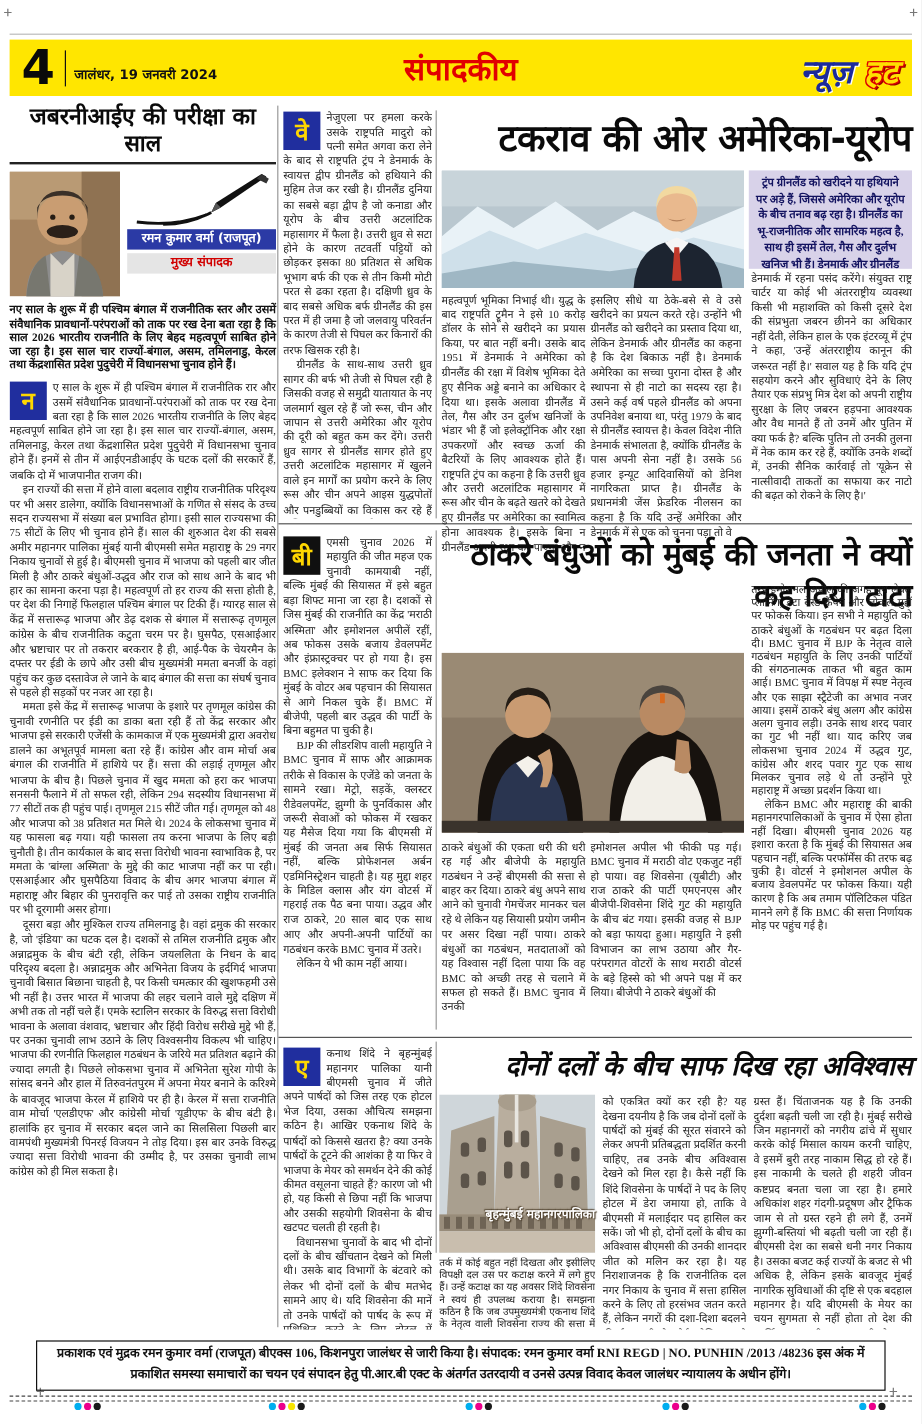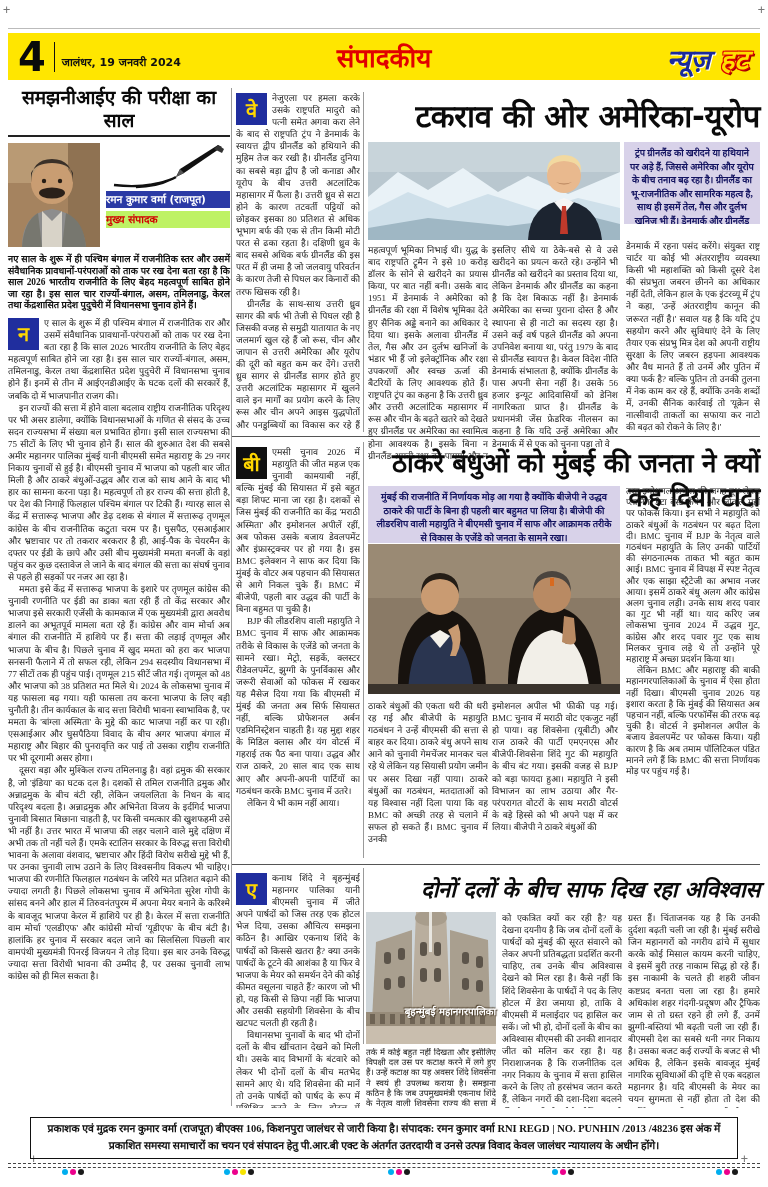--- a/index.html
+++ b/index.html
@@ -24,23 +24,23 @@
       display:flex;align-items:center;justify-content:center;font:bold 20px "DejaVu Sans",sans-serif;}
   .dc.k{background:#101010;}
   .vline{position:absolute;width:1px;background:#9a9a9a;}
   .hline{position:absolute;height:1px;background:#555;}
   
   #a1{left:8px;top:86px;width:222px;}
   #a1title{font:bold 19px/23px "DejaVu Sans",sans-serif;color:#0a0a0a;text-align:center;
            border-bottom:2px solid #222;padding-bottom:3px;}
   #authrow{display:flex;margin-top:6px;}
   #authright{margin-left:6px;flex:1;display:flex;flex-direction:column;}
-  .band{font:bold 10.5px/17px "DejaVu Sans",sans-serif;}
+  .band{text-align:center;font:bold 10.5px/17px "DejaVu Sans",sans-serif;}
   #band-name{background:#2b3aa5;color:#fff;}
-  #band-role{background:#bef264;color:#d10000;margin-top:3px;}
+  #band-role{background:#e5e5e5;color:#d10000;margin-top:3px;}
   #a1intro{font:bold 9.4px/11.6px "Liberation Serif",serif;text-align:justify;color:#111;margin-top:7px;}
   #a1body{margin-top:5px;height:843px;}
   
   .hl{background:#d8d2e9;color:#131360;font:bold 9.4px/13.6px "Liberation Serif",serif;
       text-align:center;padding:5px 6px;overflow:hidden;}
   
   .headline{font-family:"DejaVu Sans",sans-serif;font-weight:bold;color:#0a0a0a;text-align:right;letter-spacing:-0.3px;}
   
   #bldgcap{position:absolute;left:0;right:0;bottom:26px;text-align:right;color:#fff;
            font:bold 10px "DejaVu Sans",sans-serif;
@@ -77,21 +77,21 @@
   </div>
 
   <div class="vline" style="left:231px;top:88px;height:1018px;"></div>
   <div class="vline" style="left:363px;top:92px;height:340px;"></div>
   <div class="vline" style="left:363px;top:442px;height:416px;"></div>
   <div class="vline" style="left:363px;top:868px;height:176px;"></div>
   <div class="hline" style="left:232px;top:436px;width:528px;"></div>
   <div class="hline" style="left:232px;top:864px;width:528px;"></div>
 
   <div id="a1" class="abs">
-    <div id="a1title">समझनीआईए की परीक्षा का साल</div>
+    <div id="a1title">जबरनीआईए की परीक्षा का साल</div>
     <div id="authrow">
       <svg width="92" height="104" viewBox="0 0 92 104">
         <rect width="92" height="104" fill="#a5835f"></rect>
         <rect width="92" height="40" fill="#b99a74"></rect>
         <rect x="60" width="32" height="104" fill="#8f7252"></rect>
         <circle cx="44" cy="40" r="21" fill="#c99d72"></circle>
         <path d="M23,40 Q23,16 44,16 Q65,16 65,40 L65,30 Q60,20 44,20 Q28,20 23,30 Z" fill="#3a3028"></path>
         <ellipse cx="44" cy="50" rx="13" ry="5.5" fill="#2a2019"></ellipse>
         <circle cx="36" cy="38" r="2.2" fill="#261d15"></circle>
         <circle cx="52" cy="38" r="2.2" fill="#261d15"></circle>
@@ -138,31 +138,30 @@
     <path d="M194,64 L198,64 L200,92 L192,92 Z" fill="#c0392b"></path>
     <path d="M188,40 Q196,45 204,40 Q196,43 188,40 Z" fill="#b4805a"></path>
   </svg>
   <div class="abs hl" style="left:624px;top:142px;width:124px;height:72px;">ट्रंप ग्रीनलैंड को खरीदने या हथियाने पर अड़े हैं, जिससे अमेरिका और यूरोप के बीच तनाव बढ़ रहा है। ग्रीनलैंड का भू-राजनीतिक और सामरिक महत्व है, साथ ही इसमें तेल, गैस और दुर्लभ खनिज भी हैं। डेनमार्क और ग्रीनलैंड इसे बेचने से इनकार कर रहे हैं। ट्रंप अंतरराष्ट्रीय कानूनों की अनदेखी कर रहे हैं, जिससे नाटो और यूरोपीय संघ की प्रतिक्रिया कमजोर दिख रही है।</div>
   <div class="abs bt" style="left:368px;top:244px;width:120px;height:216px;">
     <p class="np">महत्वपूर्ण भूमिका निभाई थी। युद्ध के बाद राष्ट्रपति ट्रूमैन ने इसे 10 करोड़ डॉलर के सोने से खरीदने का प्रयास किया, पर बात नहीं बनी। उसके बाद 1951 में डेनमार्क ने अमेरिका को ग्रीनलैंड की रक्षा में विशेष भूमिका देते हुए सैनिक अड्डे बनाने का अधिकार दे दिया था। इसके अलावा ग्रीनलैंड में तेल, गैस और उन दुर्लभ खनिजों के भंडार भी हैं जो इलेक्ट्रॉनिक और रक्षा उपकरणों और स्वच्छ ऊर्जा की बैटरियों के लिए आवश्यक होते हैं। राष्ट्रपति ट्रंप का कहना है कि उत्तरी ध्रुव और उत्तरी अटलांटिक महासागर में रूस और चीन के बढ़ते खतरे को देखते हुए ग्रीनलैंड पर अमेरिका का स्वामित्व होना आवश्यक है। इसके बिना न ग्रीनलैंड अपनी रक्षा कर पाएगा और न वे उसकी रक्षा कर सकेंगे।</p>
   </div>
   <div class="abs bt" style="left:492px;top:244px;width:126px;height:216px;">
     <p class="np">इसलिए सीधे या ठेके-बसे से वे उसे खरीदने का प्रयत्न करते रहे। उन्होंने भी ग्रीनलैंड को खरीदने का प्रस्ताव दिया था, लेकिन डेनमार्क और ग्रीनलैंड का कहना है कि देश बिकाऊ नहीं है। डेनमार्क अमेरिका का सच्चा पुराना दोस्त है और स्थापना से ही नाटो का सदस्य रहा है। उसने कई वर्ष पहले ग्रीनलैंड को अपना उपनिवेश बनाया था, परंतु 1979 के बाद से ग्रीनलैंड स्वायत्त है। केवल विदेश नीति डेनमार्क संभालता है, क्योंकि ग्रीनलैंड के पास अपनी सेना नहीं है। उसके 56 हजार इन्यूट आदिवासियों को डेनिश नागरिकता प्राप्त है। ग्रीनलैंड के प्रधानमंत्री जेंस फ्रेडरिक नीलसन का कहना है कि यदि उन्हें अमेरिका और डेनमार्क में से एक को चुनना पड़ा तो वे</p>
   </div>
-  <div class="abs bt" style="left:626px;top:240px;width:134px;height:234px;">
+  <div class="abs bt" style="left:626px;top:226px;width:134px;height:234px;">
     <p class="np">डेनमार्क में रहना पसंद करेंगे। संयुक्त राष्ट्र चार्टर या कोई भी अंतरराष्ट्रीय व्यवस्था किसी भी महाशक्ति को किसी दूसरे देश की संप्रभुता जबरन छीनने का अधिकार नहीं देती, लेकिन हाल के एक इंटरव्यू में ट्रंप ने कहा, 'उन्हें अंतरराष्ट्रीय कानून की जरूरत नहीं है।' सवाल यह है कि यदि ट्रंप सहयोग करने और सुविधाएं देने के लिए तैयार एक संप्रभु मित्र देश को अपनी राष्ट्रीय सुरक्षा के लिए जबरन हड़पना आवश्यक और वैध मानते हैं तो उनमें और पुतिन में क्या फर्क है? बल्कि पुतिन तो उनकी तुलना में नेक काम कर रहे हैं, क्योंकि उनके शब्दों में, उनकी सैनिक कार्रवाई तो 'यूक्रेन से नात्सीवादी ताकतों का सफाया कर नाटो की बढ़त को रोकने के लिए है।'</p>
   </div>
 
   <div class="abs bt" style="left:236px;top:446px;width:124px;height:410px;">
     <p class="np"><span class="dc k">बी</span><span>एमसी चुनाव 2026 में महायुति की जीत महज एक चुनावी कामयाबी नहीं, बल्कि मुंबई की सियासत में इसे बहुत बड़ा शिफ्ट माना जा रहा है। दशकों से जिस मुंबई की राजनीति का केंद्र 'मराठी अस्मिता' और इमोशनल अपीलें रहीं, अब फोकस उसके बजाय डेवलपमेंट और इंफ्रास्ट्रक्चर पर हो गया है। इस BMC इलेक्शन ने साफ कर दिया कि मुंबई के वोटर अब पहचान की सियासत से आगे निकल चुके हैं। BMC में बीजेपी, पहली बार उद्धव की पार्टी के बिना बहुमत पा चुकी है।</span></p>
     <p>BJP की लीडरशिप वाली महायुति ने BMC चुनाव में साफ और आक्रामक तरीके से विकास के एजेंडे को जनता के सामने रखा। मेट्रो, सड़कें, क्लस्टर रीडेवलपमेंट, झुग्गी के पुनर्विकास और जरूरी सेवाओं को फोकस में रखकर यह मैसेज दिया गया कि बीएमसी में मुंबई की जनता अब सिर्फ सियासत नहीं, बल्कि प्रोफेशनल अर्बन एडमिनिस्ट्रेशन चाहती है। यह मुद्दा शहर के मिडिल क्लास और यंग वोटर्स में गहराई तक पैठ बना पाया। उद्धव और राज ठाकरे, 20 साल बाद एक साथ आए और अपनी-अपनी पार्टियों का गठबंधन करके BMC चुनाव में उतरे।</p>
     <p>लेकिन ये भी काम नहीं आया।</p>
   </div>
   <div class="abs headline" style="left:368px;top:446px;width:392px;font-size:26px;line-height:34px;">ठाकरे बंधुओं को मुंबई की जनता ने क्यों कह दिया टाटा</div>
-  <div class="abs hl" style="left:368px;top:486px;width:240px;height:47px;">मुंबई की राजनीति में निर्णायक मोड़ आ गया है क्योंकि बीजेपी ने उद्धव ठाकरे की पार्टी के बिना ही पहली बार बहुमत पा लिया है। बीजेपी की लीडरशिप वाली महायुति ने बीएमसी चुनाव में साफ और आक्रामक तरीके से विकास के एजेंडे को जनता के सामने रखा।</div>
   <svg class="abs" style="left:368px;top:544px;" width="252" height="150" viewBox="0 0 252 150">
     <rect width="252" height="150" fill="#8a7a66"></rect>
     <rect width="252" height="60" fill="#97относ866" opacity="0"></rect>
     <rect x="0" y="0" width="252" height="54" fill="#9a8a74"></rect>
     <path d="M30,150 Q28,70 74,64 Q118,70 118,150 Z" fill="#17120e"></path>
     <path d="M140,150 Q138,68 186,62 Q230,68 234,150 Z" fill="#17120e"></path>
     <circle cx="72" cy="52" r="19" fill="#c99b72"></circle>
     <path d="M53,50 Q53,30 72,29 Q91,30 91,50 Q88,36 72,35 Q56,36 53,50 Z" fill="#241d16"></path>
     <path d="M40,150 Q42,92 72,88 Q102,92 106,150 Z" fill="#2a3550"></path>
     <path d="M62,92 L72,104 L82,92 L72,86 Z" fill="#f4f1ea"></path>

